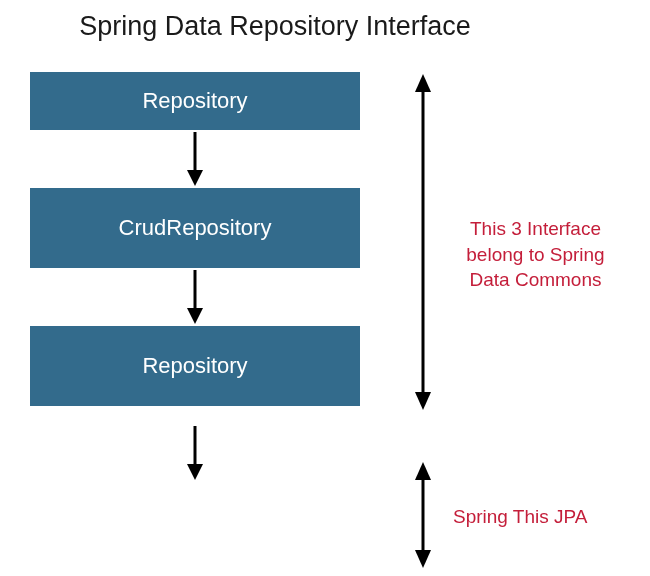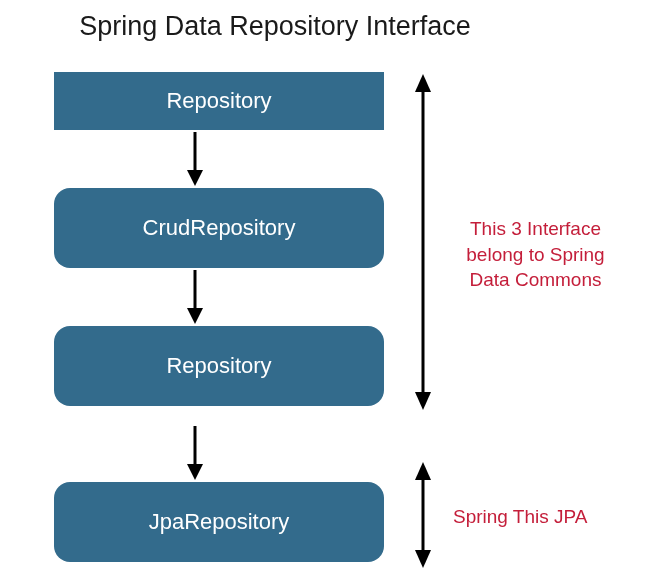--- a/index.html
+++ b/index.html
@@ -29,24 +29,23 @@
       width: 330px;
       background: #336b8c;
       color: #ffffff;
       font-size: 22px;
       font-weight: 400;
       display: flex;
       align-items: center;
       justify-content: center;
       text-align: center;
       line-height: 1.2;
-      margin-left: 24px;
     }
     .box-short { height: 58px; }
-    .box-tall { height: 80px; border-radius: 16px; }
+    .box-tall { height: 80px; }
     .connector {
       width: 330px;
       display: flex;
       justify-content: center;
       align-items: center;
       height: 58px;
     }
     .bracket-spacer {
       width: 330px;
       height: 18px;
@@ -112,21 +111,20 @@
 
   <div class="bracket-spacer"></div>
 
   <div class="connector">
     <svg width="20" height="58">
       <line x1="10" y1="2" x2="10" y2="42" stroke="#000" stroke-width="3"></line>
       <polygon points="10,56 2,40 18,40" fill="#000"></polygon>
     </svg>
   </div>
 
-  <div class="box box-tall">JpaRepository</div>
 
 </div>
 
 <div class="annotation-area">
 
   <svg class="bracket-svg" width="50" height="340" style="top:0; left:20px;">
     <line x1="25" y1="18" x2="25" y2="322" stroke="#000" stroke-width="3"></line>
     <polygon points="25,2 17,20 33,20" fill="#000"></polygon>
     <polygon points="25,338 17,320 33,320" fill="#000"></polygon>
   </svg>

